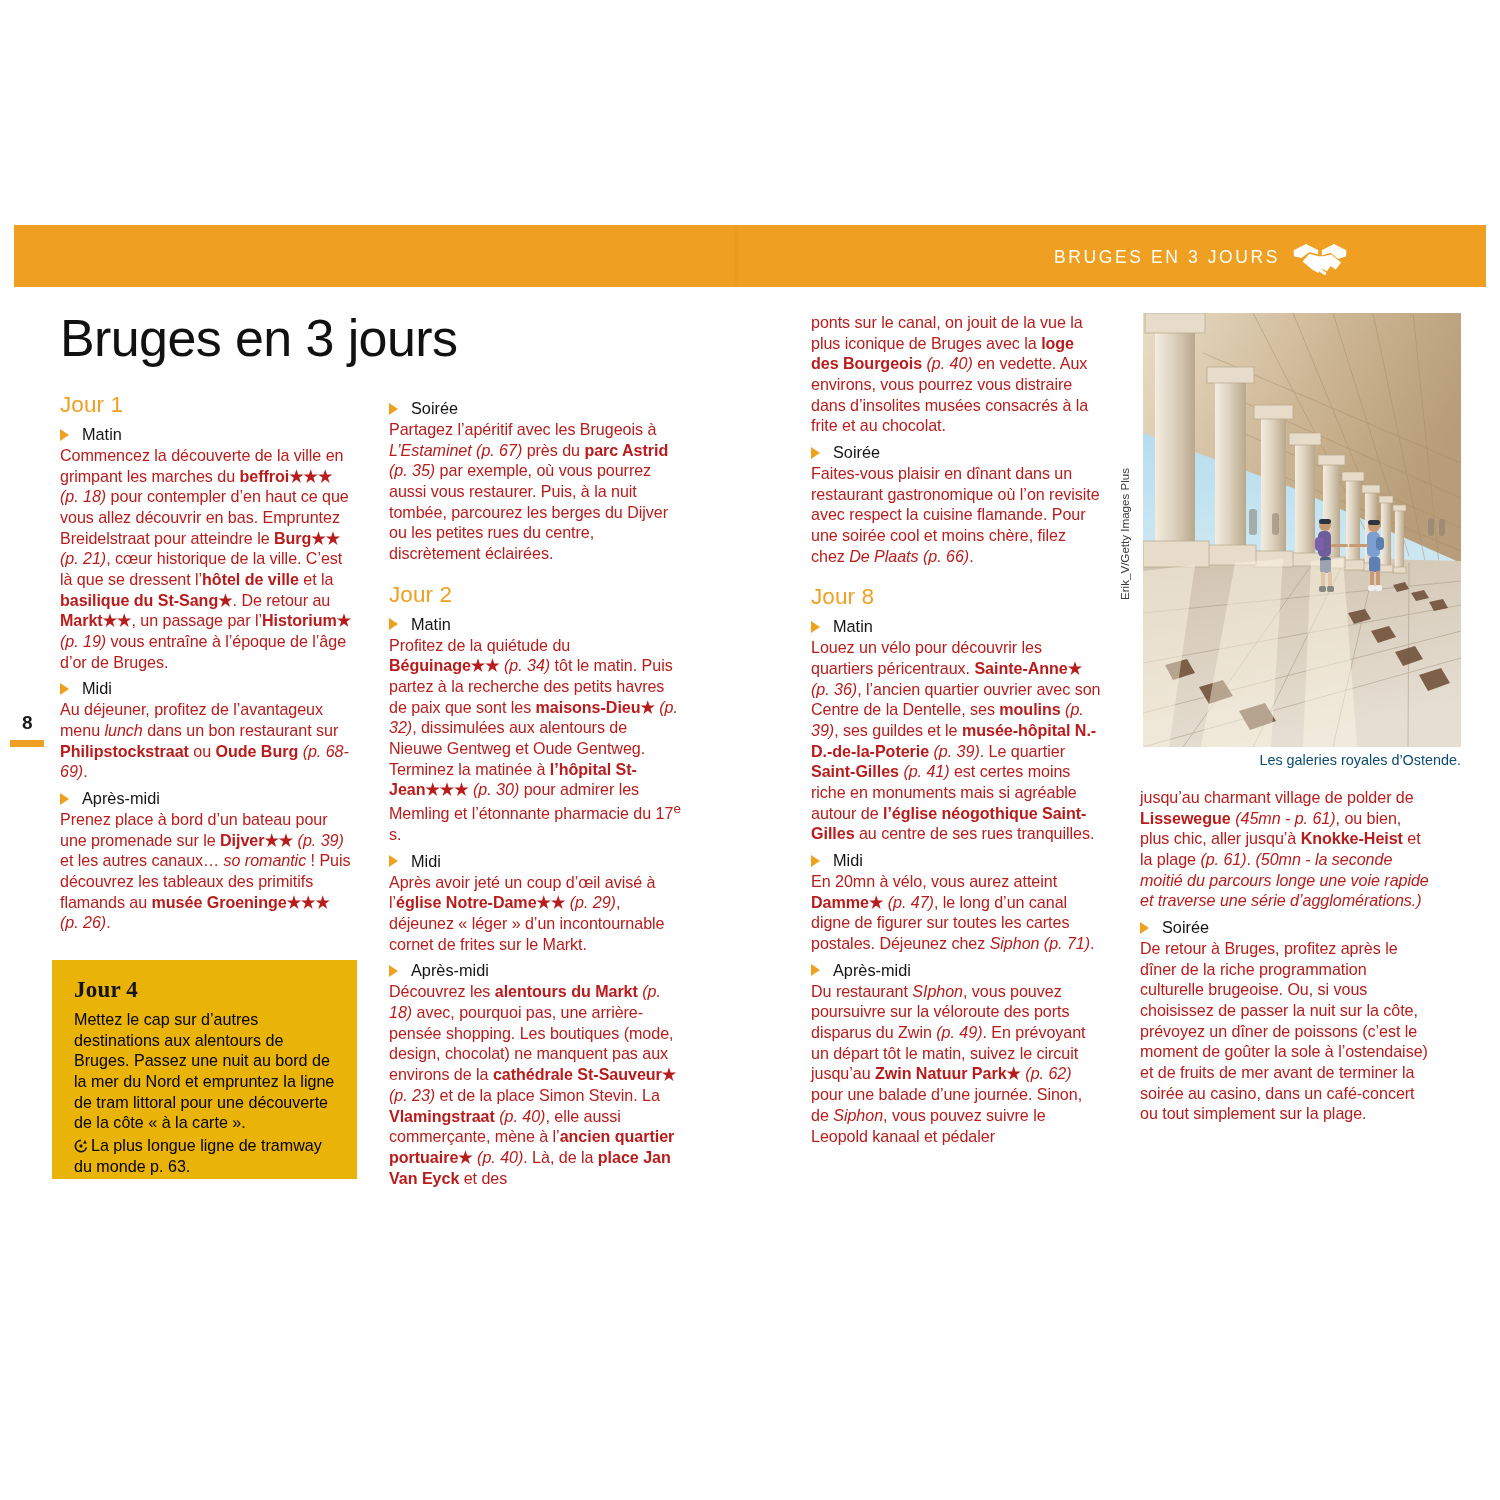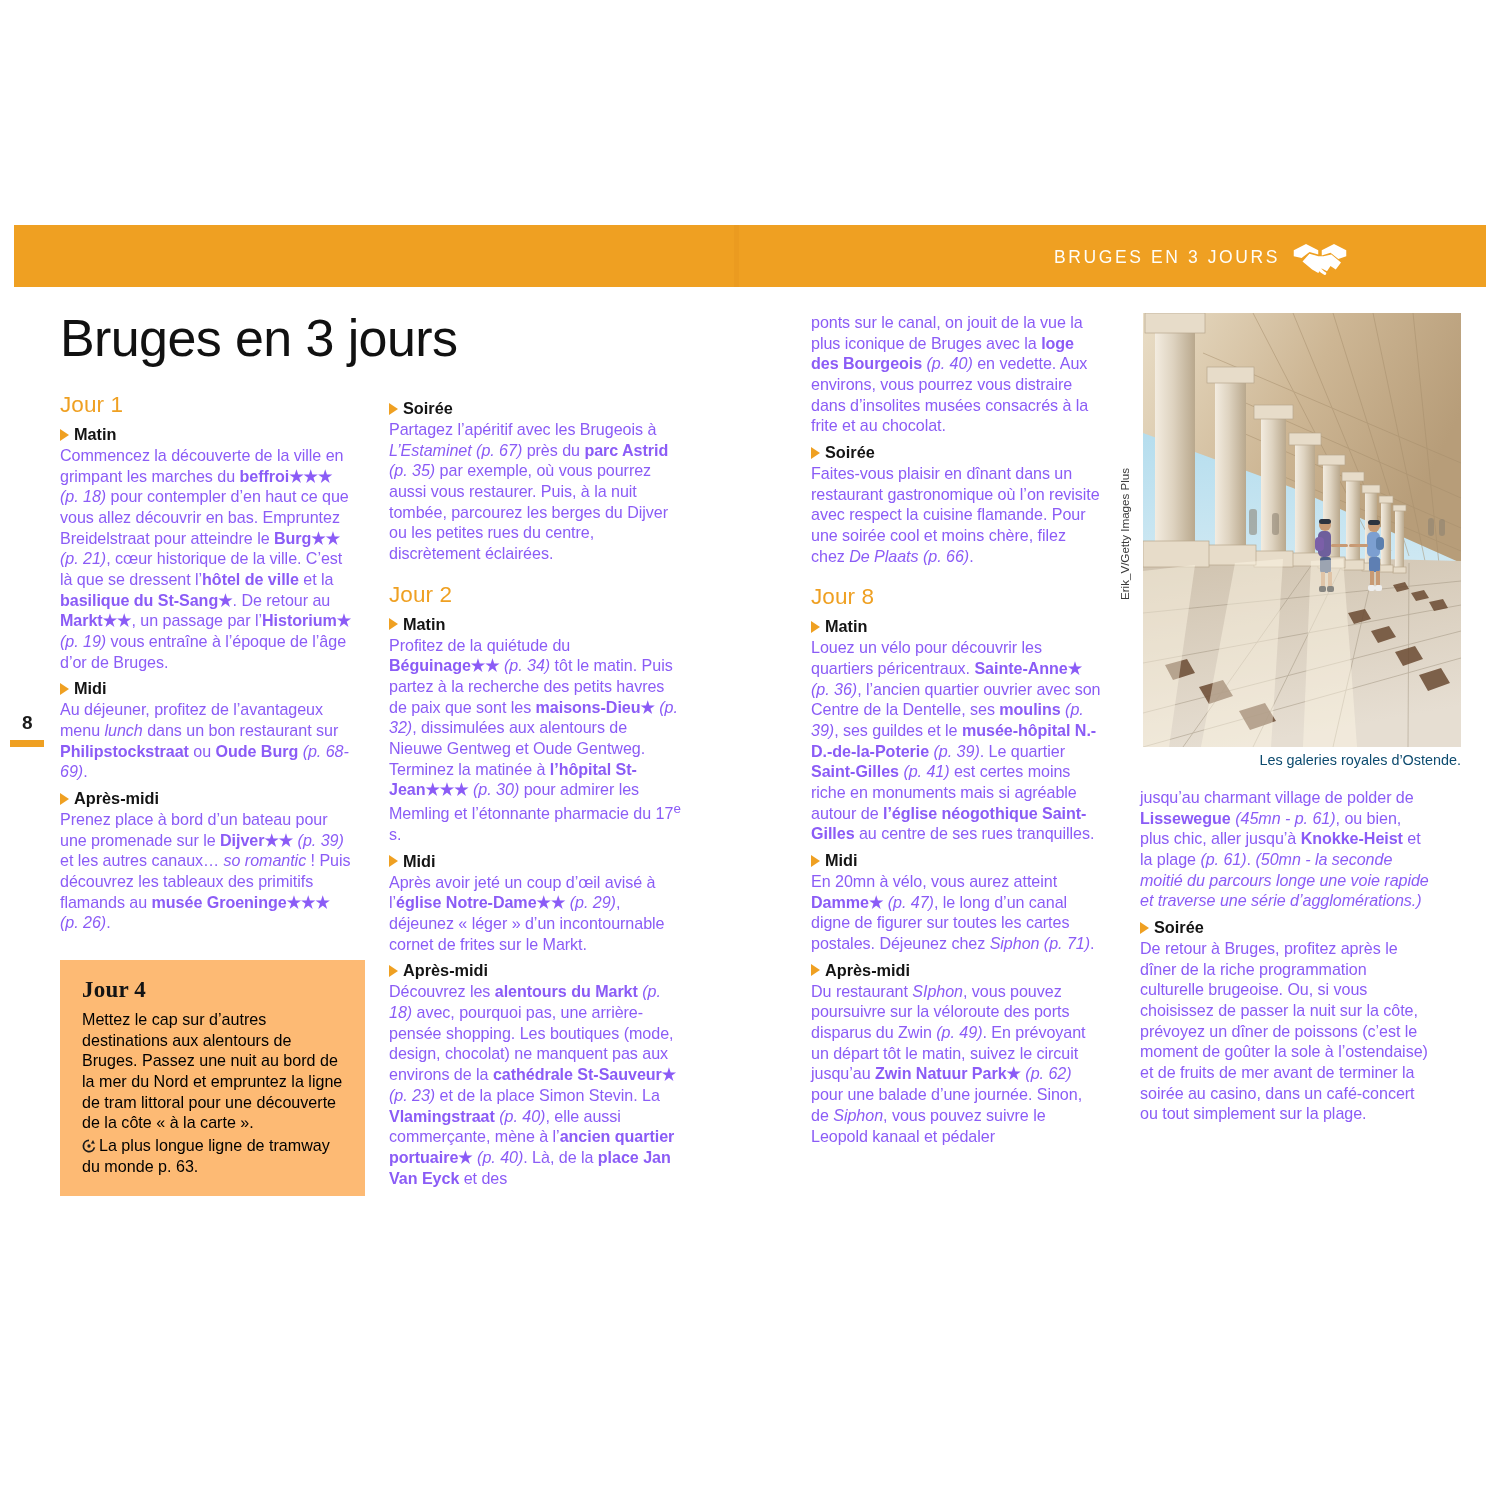--- a/index.html
+++ b/index.html
@@ -88,67 +88,67 @@
     top: 392px;
   }
   .col-1 { left: 60px; }
   .col-2 { left: 389px; }
   .col-3 { left: 811px; top: 312px; }
   .col-4 { left: 1140px; top: 787px; }
 
   .col p, .col .body {
     font-size: 16.1px;
     line-height: 1.285;
-    color: #8b5cf6;
+    color: #b91c1c;
     text-align: left;
     margin-bottom: 0;
     letter-spacing: -0.05px;
   }
 
   .day-title {
     color: #efa022;
     font-weight: 400;
     font-size: 22.5px;
     letter-spacing: 0.1px;
     margin-bottom: 3px;
     margin-top: 18px;
   }
   .day-title:first-child { margin-top: 0; }
 
   .slot {
-    font-weight: 700;
+    font-weight: 400;
     font-size: 16.3px;
     color: #141414;
     margin-top: 7px;
     margin-bottom: 1px;
     display: flex;
     align-items: center;
-    gap: 2px;
+    gap: 10px;
   }
   .slot .tri {
     display: inline-block;
     width: 0; height: 0;
     border-left: 9px solid #efa022;
     border-top: 6.5px solid transparent;
     border-bottom: 6.5px solid transparent;
     margin-right: 3px;
     flex: 0 0 auto;
   }
 
   b, strong { font-weight: 700; }
   i, em { font-style: italic; }
 
   
   .box-j4 {
     position: absolute;
-    left: 60px;
+    left: 52px;
     top: 960px;
     width: 305px;
-    background: #fdba74;
-    padding: 17px 19px 20px 22px;
+    background: #eab308;
+    padding: 17px 19px 3px 22px;
   }
   .box-j4 .box-title {
     font-family: "Liberation Serif", serif;
     font-weight: 700;
     font-size: 23px;
     color: #141414;
     margin-bottom: 6px;
     letter-spacing: 0.2px;
   }
   .box-j4 .body { font-size: 16.1px; line-height: 1.285; }

